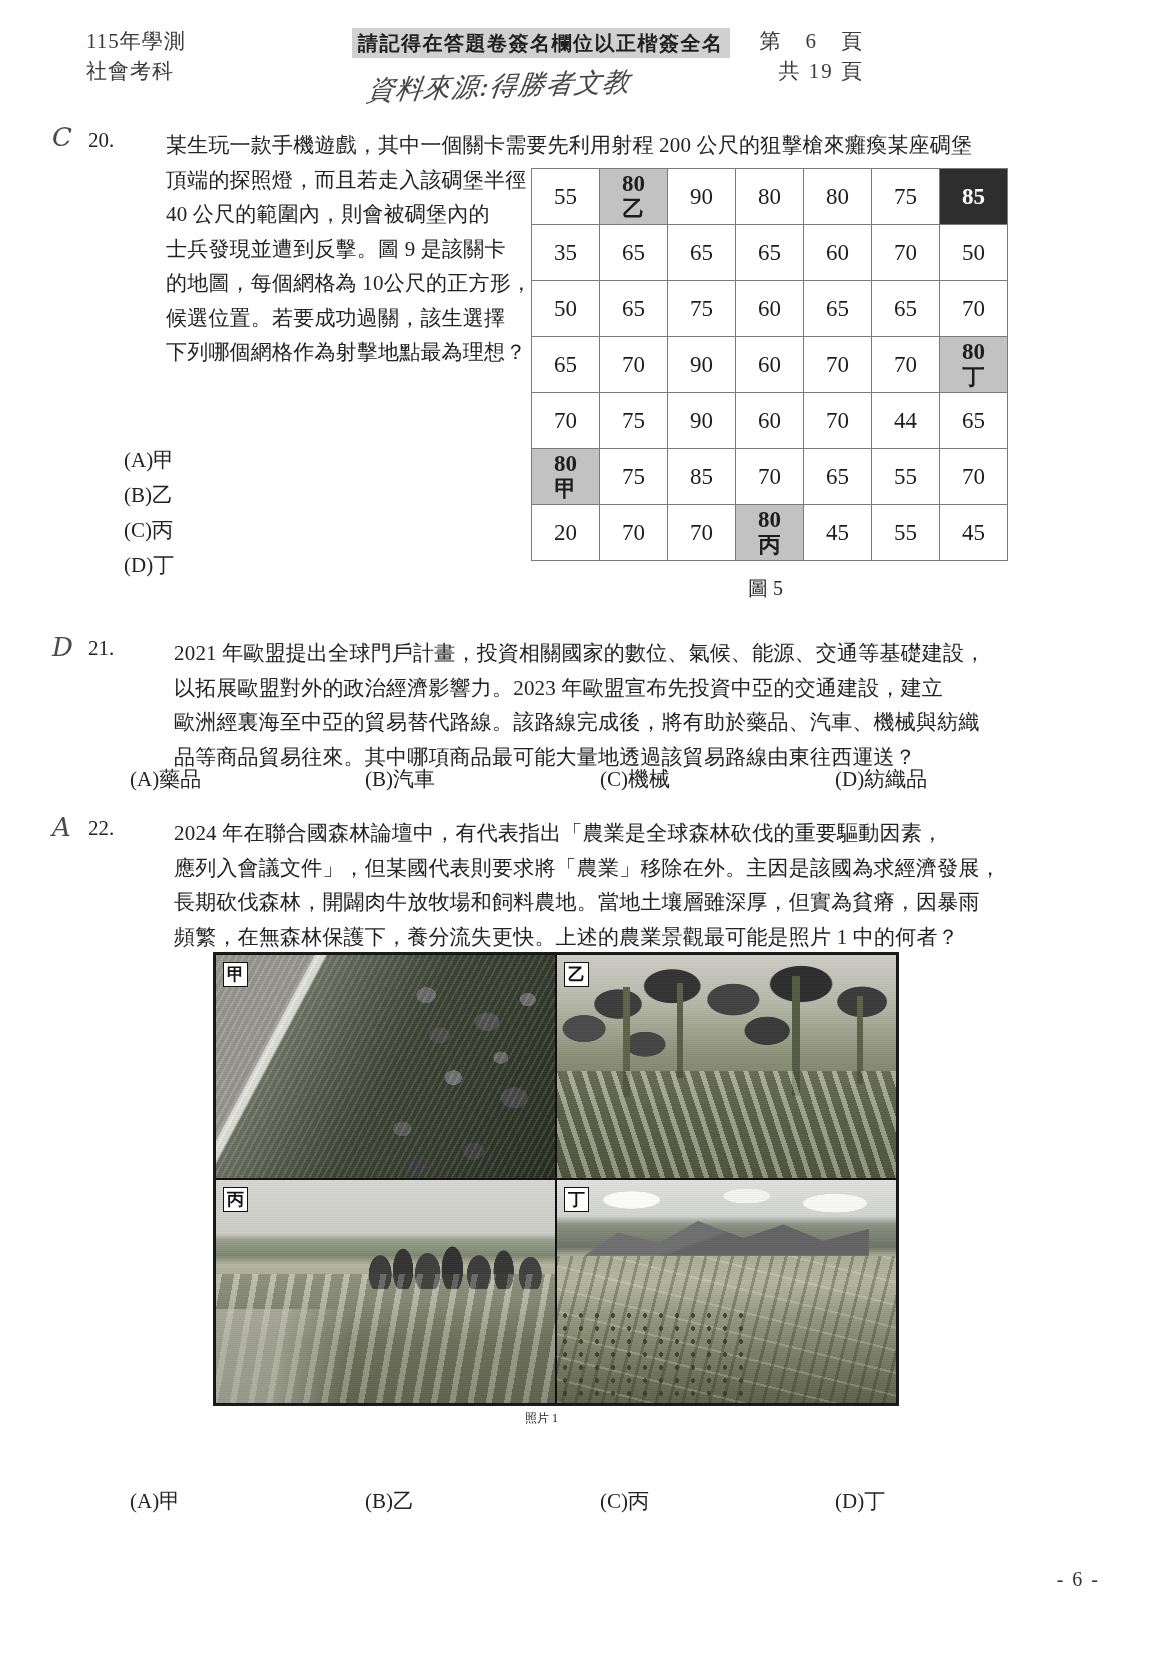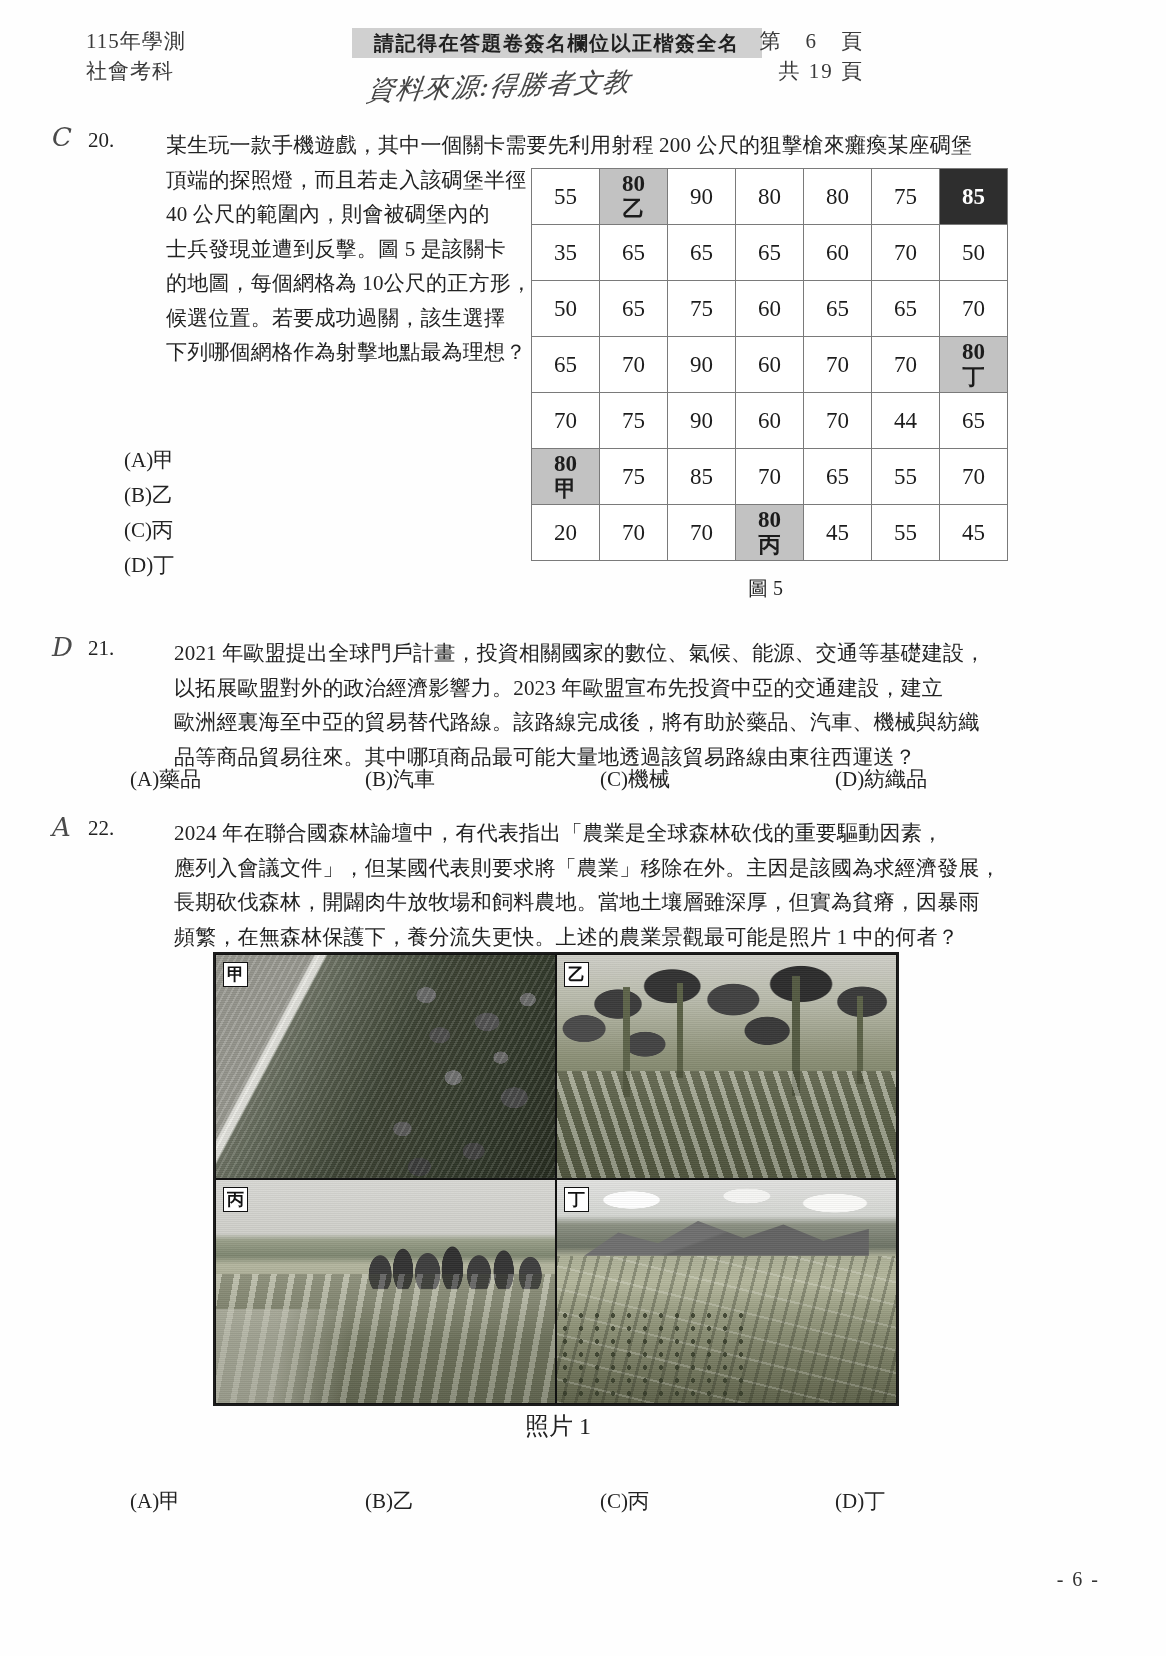--- a/index.html
+++ b/index.html
@@ -34,21 +34,21 @@
     font-size: 21px;
     line-height: 30px;
     letter-spacing: 1px;
     color: #3a3a3a;
   }
   .hdr-center {
     position: absolute;
     left: 352px;
     top: 2px;
     background: #d0d0d0;
-    padding: 2px 22px;
+    padding: 2px 6px;
     font-size: 20px;
     line-height: 26px;
     letter-spacing: 1.5px;
     font-weight: 600;
     color: #1f1f1f;
   }
   .hdr-stamp {
     position: absolute;
     left: 368px;
     top: 42px;
@@ -345,21 +345,21 @@
   .ph-grain {
     position: absolute; inset: 0;
     background-image: repeating-linear-gradient(0deg, rgba(255,255,255,.045) 0 1px, rgba(0,0,0,.045) 1px 2px);
     pointer-events: none;
   }
 
   #photo-cap {
     position: absolute;
     left: 525px;
     top: 1410px;
-    font-size: 24px;
+    font-size: 12px;
     color: #222;
   }
 
   
   #footer {
     position: absolute;
     right: 66px;
     top: 1568px;
     font-size: 20px;
     color: #333;
@@ -383,21 +383,21 @@
       <div>共 19 頁</div>
     </div>
   </div>
 
   <div class="qmark" id="q20-mark">C</div>
   <div class="qnum" id="q20-num">20.</div>
   <div class="qbody" id="q20-text">
     <span class="ln">某生玩一款手機遊戲，其中一個關卡需要先利用射程 200 公尺的狙擊槍來癱瘓某座碉堡</span>
     <span class="ln">頂端的探照燈，而且若走入該碉堡半徑</span>
     <span class="ln">40 公尺的範圍內，則會被碉堡內的</span>
-    <span class="ln">士兵發現並遭到反擊。圖 5 是該關卡</span>
+    <span class="ln">士兵發現並遭到反擊。圖 9 是該關卡</span>
     <span class="ln">的地圖，每個網格為 10公尺的正方形，</span>
     <span class="ln">候選位置。若要成功過關，該生選擇</span>
     <span class="ln">下列哪個網格作為射擊地點最為理想？</span>
   </div>
   <div class="opt-row" id="q20-opts" style="display:block;">
     <div>(A)甲</div>
     <div>(B)乙</div>
     <div>(C)丙</div>
     <div>(D)丁</div>
   </div>

